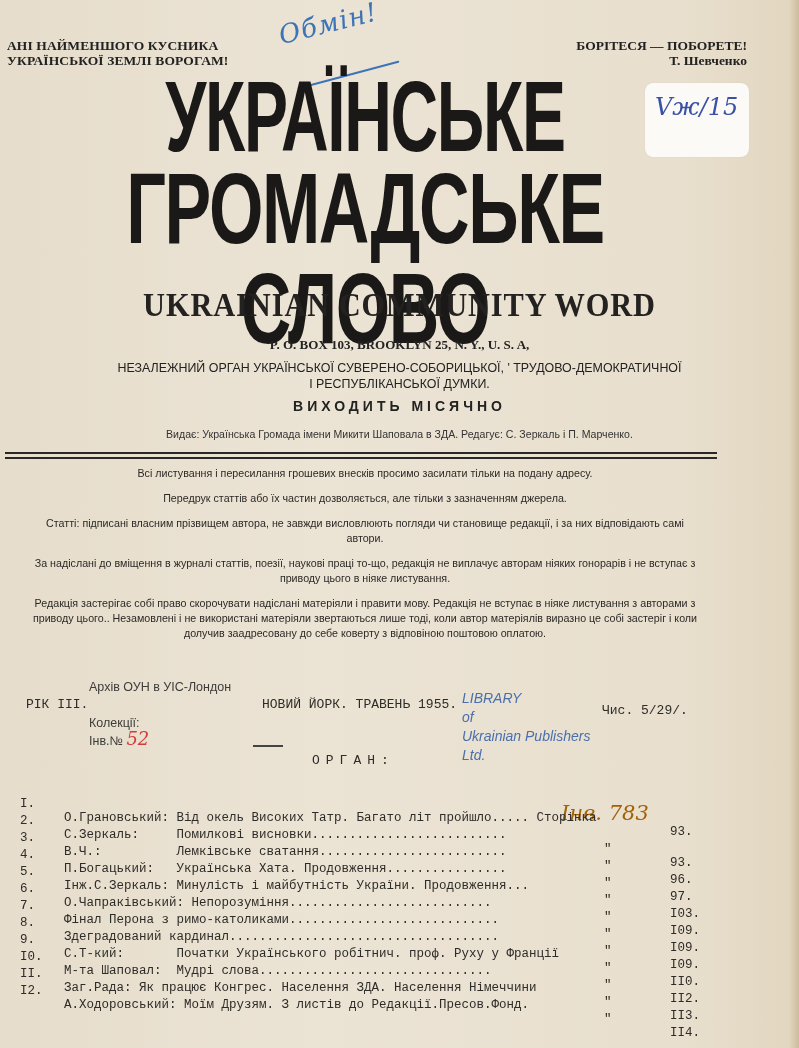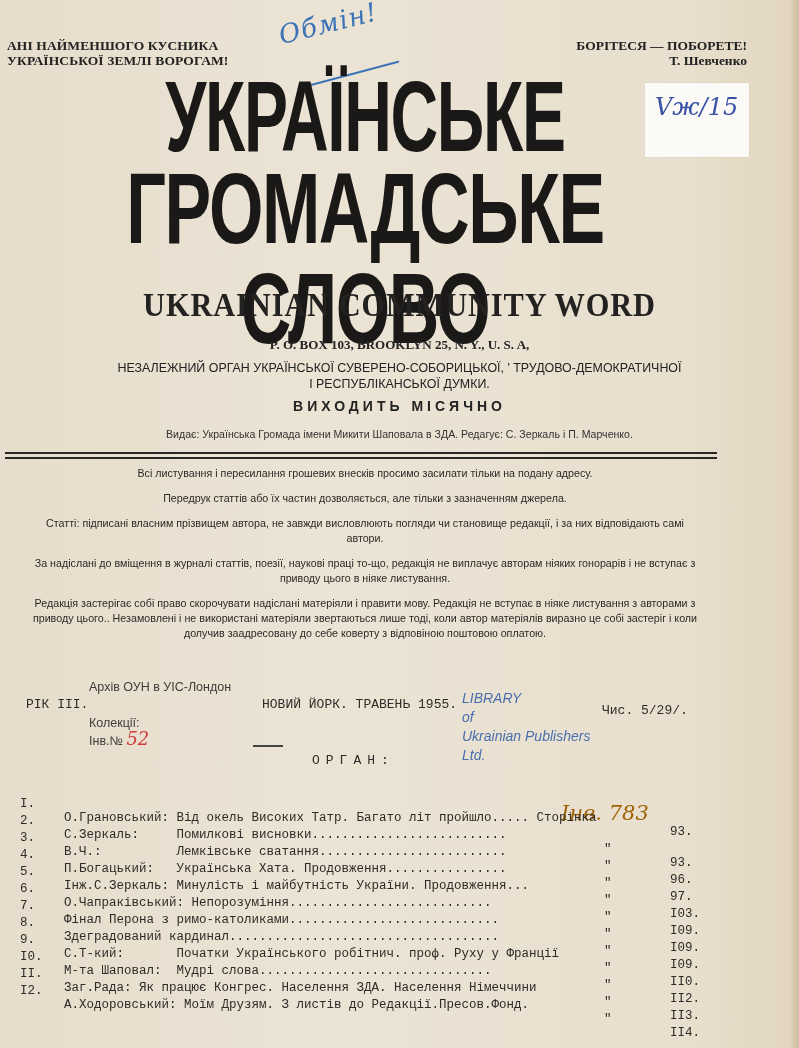--- a/index.html
+++ b/index.html
@@ -19,21 +19,21 @@
       right: 52px; top: 38px; font-weight: bold; font-size: 13.5px; line-height: 15px; text-align: right; color: #222;
     }
     .handwrite-blue {
       left: 283px; top: 20px; color: #3d74b8; font-family: "DejaVu Serif", serif; font-style: italic;
       font-size: 26px; transform: rotate(-14deg); transform-origin: left bottom; letter-spacing: 1px;
     }
     .handwrite-underline {
       left: 296px; top: 74px; width: 105px; height: 2px; background: #3d74b8; transform: rotate(-15deg); border-radius: 2px;
     }
     .catalog-label {
-      left: 645px; top: 83px; width: 104px; height: 74px; background: #fbfaf7; border-radius: 0;
+      left: 645px; top: 83px; width: 104px; height: 74px; background: #fbfaf7; border-radius: 8px;
       box-shadow: 0 0 1px rgba(0,0,0,0.15);
     }
     .catalog-text {
       position: absolute; left: 10px; top: 10px; color: #3a52a6; font-family: "DejaVu Serif", serif; font-style: italic;
       font-size: 24px; line-height: 28px;
     }
     .title-line {
       left: 0; width: 730px; text-align: center; font-family: "Liberation Sans", sans-serif; font-weight: bold;
       color: #1a1918; letter-spacing: -2px; transform-origin: center top;
     }

